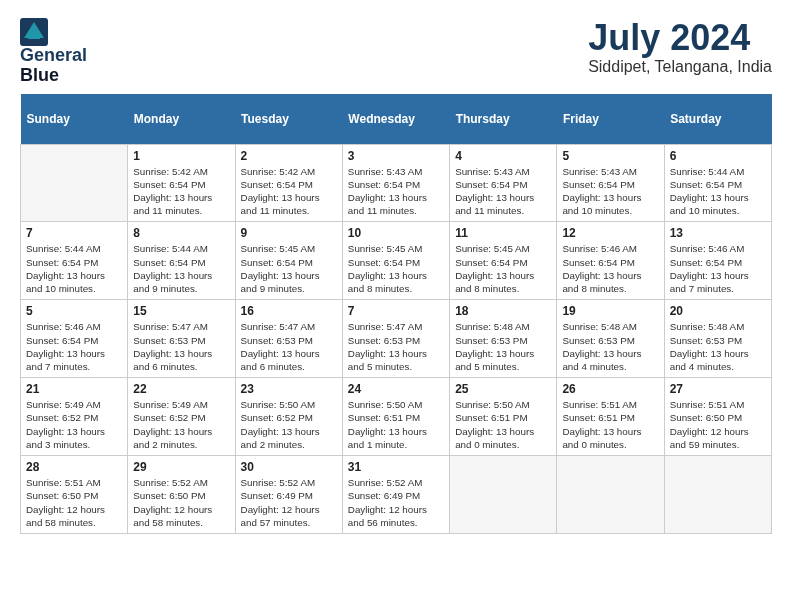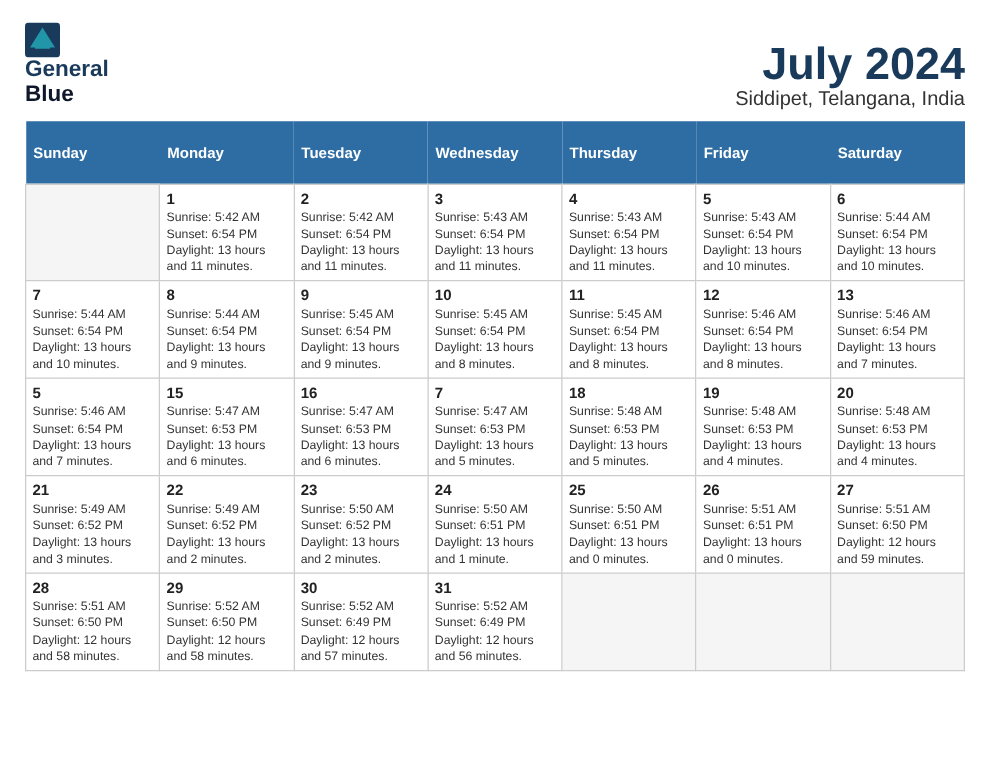--- a/index.html
+++ b/index.html
@@ -33,22 +33,21 @@
     }
     .logo-text span {
       color: #0f172a;
     }
     .logo-icon {
       width: 28px;
       height: 28px;
       margin-right: 4px;
     }
     .title-block {
-      text-align: right;
-      margin-top: 13px;
+      text-align: left;
     }
     .month-year {
       font-size: 36px;
       font-weight: bold;
       color: #1a3a5c;
       line-height: 1.1;
     }
     .location {
       font-size: 16px;
       color: #333;

